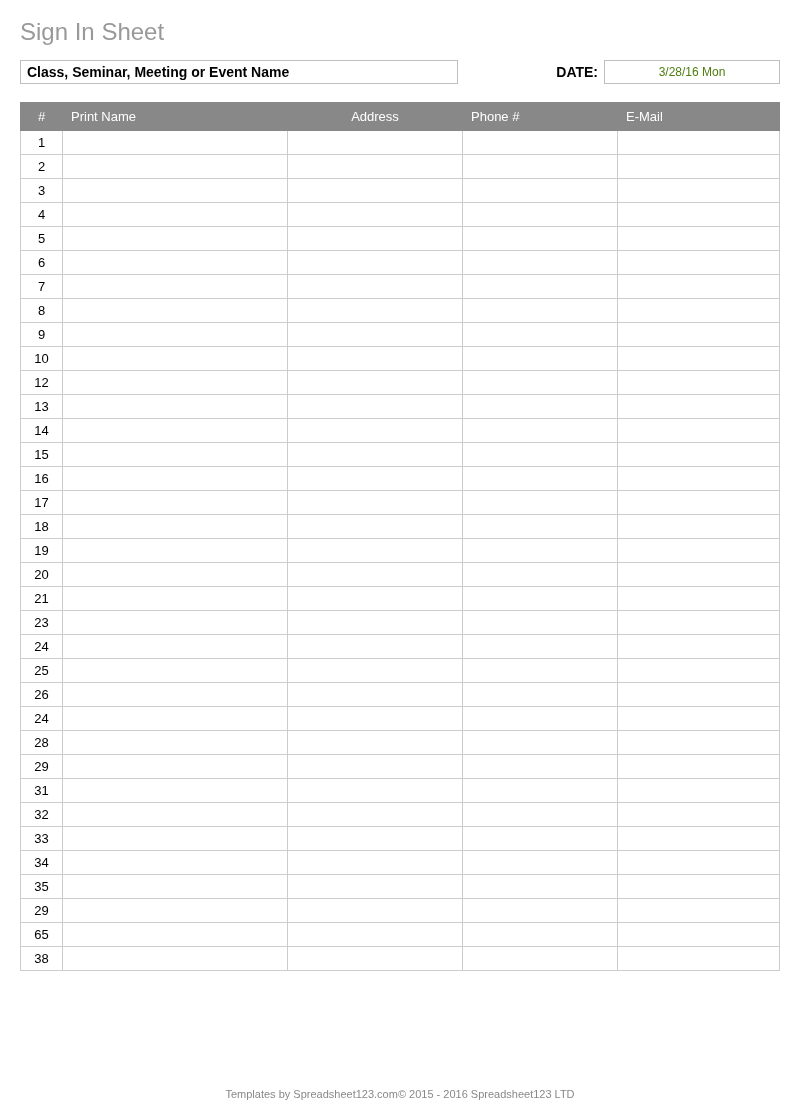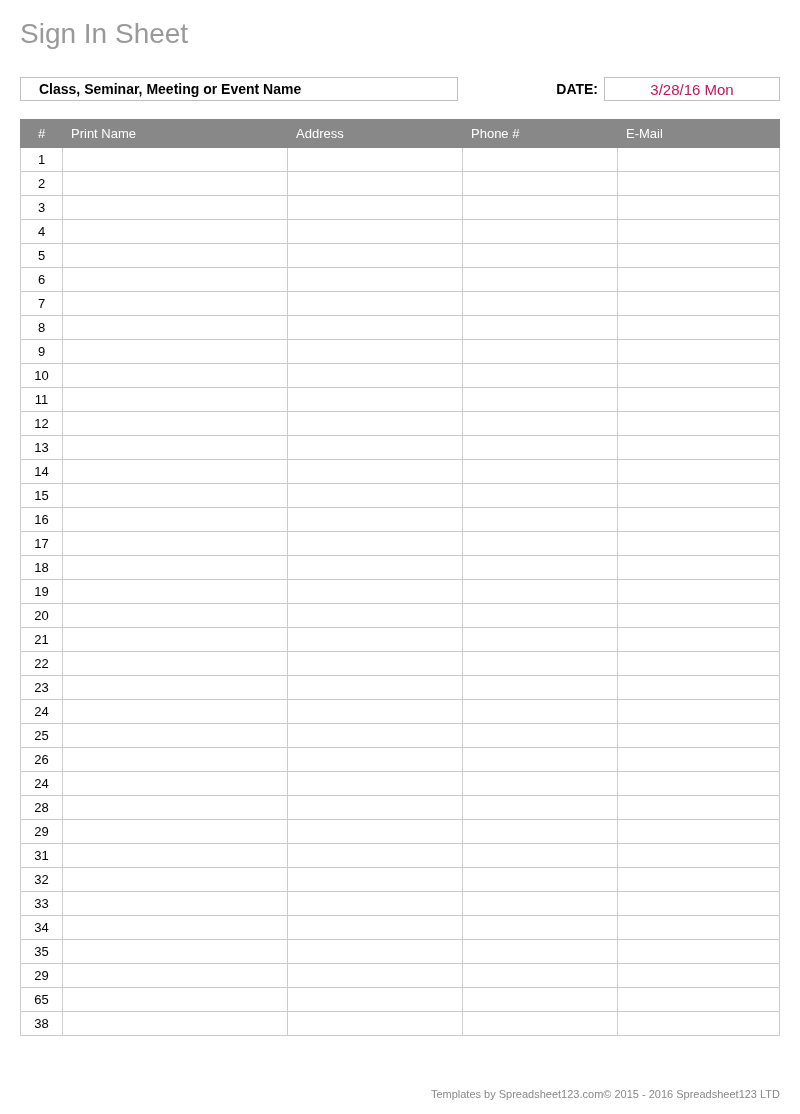--- a/index.html
+++ b/index.html
@@ -9,34 +9,34 @@
     }
     body {
       font-family: Arial, Helvetica, sans-serif;
       background: #ffffff;
       width: 800px;
       height: 1114px;
       padding: 18px 20px;
       position: relative;
     }
     .title {
-      font-size: 28px;
+      font-size: 24px;
       color: #999999;
       font-weight: normal;
-      margin-bottom: 27px;
+      margin-bottom: 14px;
     }
     .header-row {
       display: flex;
       align-items: center;
       justify-content: space-between;
       margin-bottom: 18px;
     }
     .event-name-box {
       border: 1px solid #bfbfbf;
-      padding: 4px 18px;
+      padding: 4px 6px;
       font-size: 14px;
       font-weight: bold;
       color: #000000;
       width: 438px;
       height: 24px;
       display: flex;
       align-items: center;
       text-align: right;
     }
     .date-group {
@@ -45,22 +45,22 @@
     }
     .date-label {
       font-size: 14px;
       font-weight: bold;
       color: #000000;
       margin-right: 6px;
     }
     .date-box {
       border: 1px solid #bfbfbf;
       padding: 0 6px;
-      font-size: 15px;
-      color: #be185d;
+      font-size: 12px;
+      color: #4d7c0f;
       width: 176px;
       height: 24px;
       display: flex;
       align-items: center;
       justify-content: center;
     }
     .table-container {
       width: 100%;
     }
     table {
@@ -78,20 +78,21 @@
     }
     thead th.num-col {
       text-align: center;
       width: 42px;
     }
     thead th.name-col {
       width: 225px;
     }
     thead th.address-col {
       width: 175px;
+      text-align: center;
     }
     thead th.phone-col {
       width: 155px;
     }
     thead th.email-col {
       width: auto;
     }
     tbody td {
       border: 1px solid #cccccc;
       font-size: 13px;
@@ -102,21 +103,21 @@
     tbody td.num-cell {
       text-align: center;
       width: 42px;
     }
     .footer {
       position: absolute;
       bottom: 14px;
       left: 20px;
       right: 20px;
       display: flex;
-      justify-content: flex-end;
+      justify-content: center;
       font-size: 11px;
       color: #888888;
     }
   </style>
 </head>
 <body>
 
 <h1 class="title">Sign In Sheet</h1>
 
 <div class="header-row">
@@ -203,27 +204,20 @@
           <td></td>
         </tr>
         <tr>
           <td class="num-cell">10</td>
           <td></td>
           <td></td>
           <td></td>
           <td></td>
         </tr>
         <tr>
-          <td class="num-cell">11</td>
-          <td></td>
-          <td></td>
-          <td></td>
-          <td></td>
-        </tr>
-        <tr>
           <td class="num-cell">12</td>
           <td></td>
           <td></td>
           <td></td>
           <td></td>
         </tr>
         <tr>
           <td class="num-cell">13</td>
           <td></td>
           <td></td>
@@ -274,27 +268,20 @@
         </tr>
         <tr>
           <td class="num-cell">20</td>
           <td></td>
           <td></td>
           <td></td>
           <td></td>
         </tr>
         <tr>
           <td class="num-cell">21</td>
-          <td></td>
-          <td></td>
-          <td></td>
-          <td></td>
-        </tr>
-        <tr>
-          <td class="num-cell">22</td>
           <td></td>
           <td></td>
           <td></td>
           <td></td>
         </tr>
         <tr>
           <td class="num-cell">23</td>
           <td></td>
           <td></td>
           <td></td>

